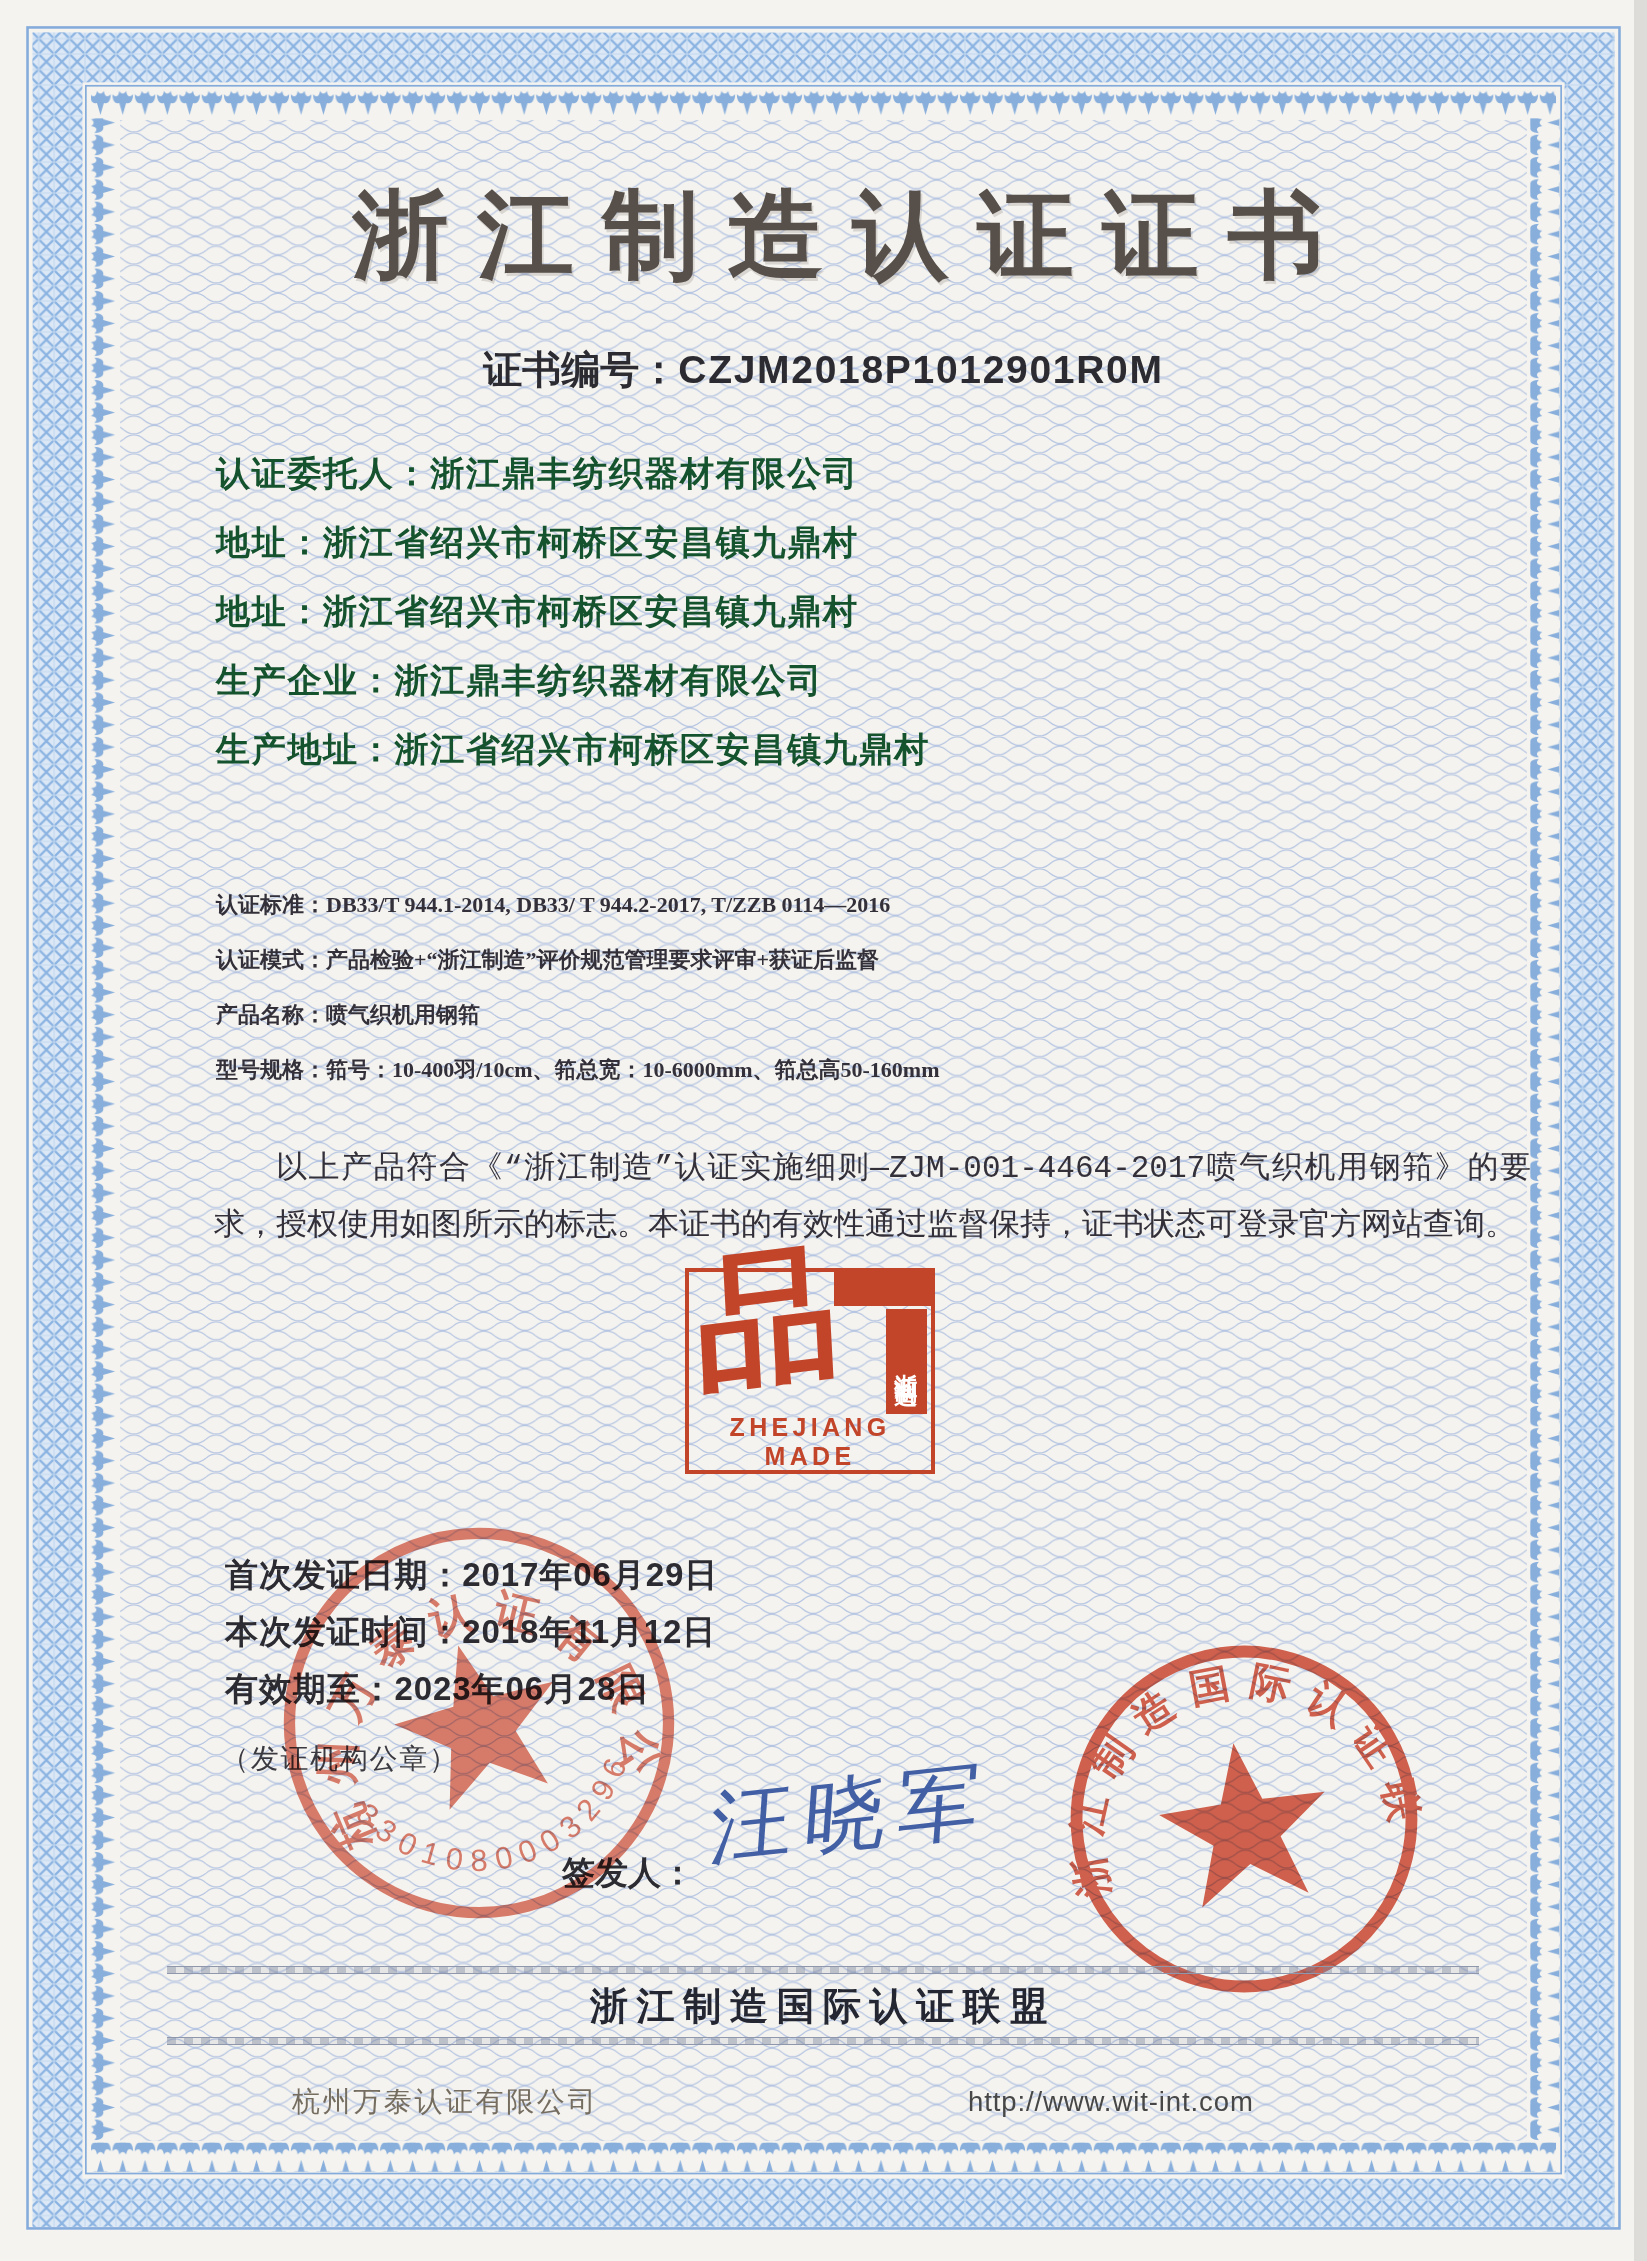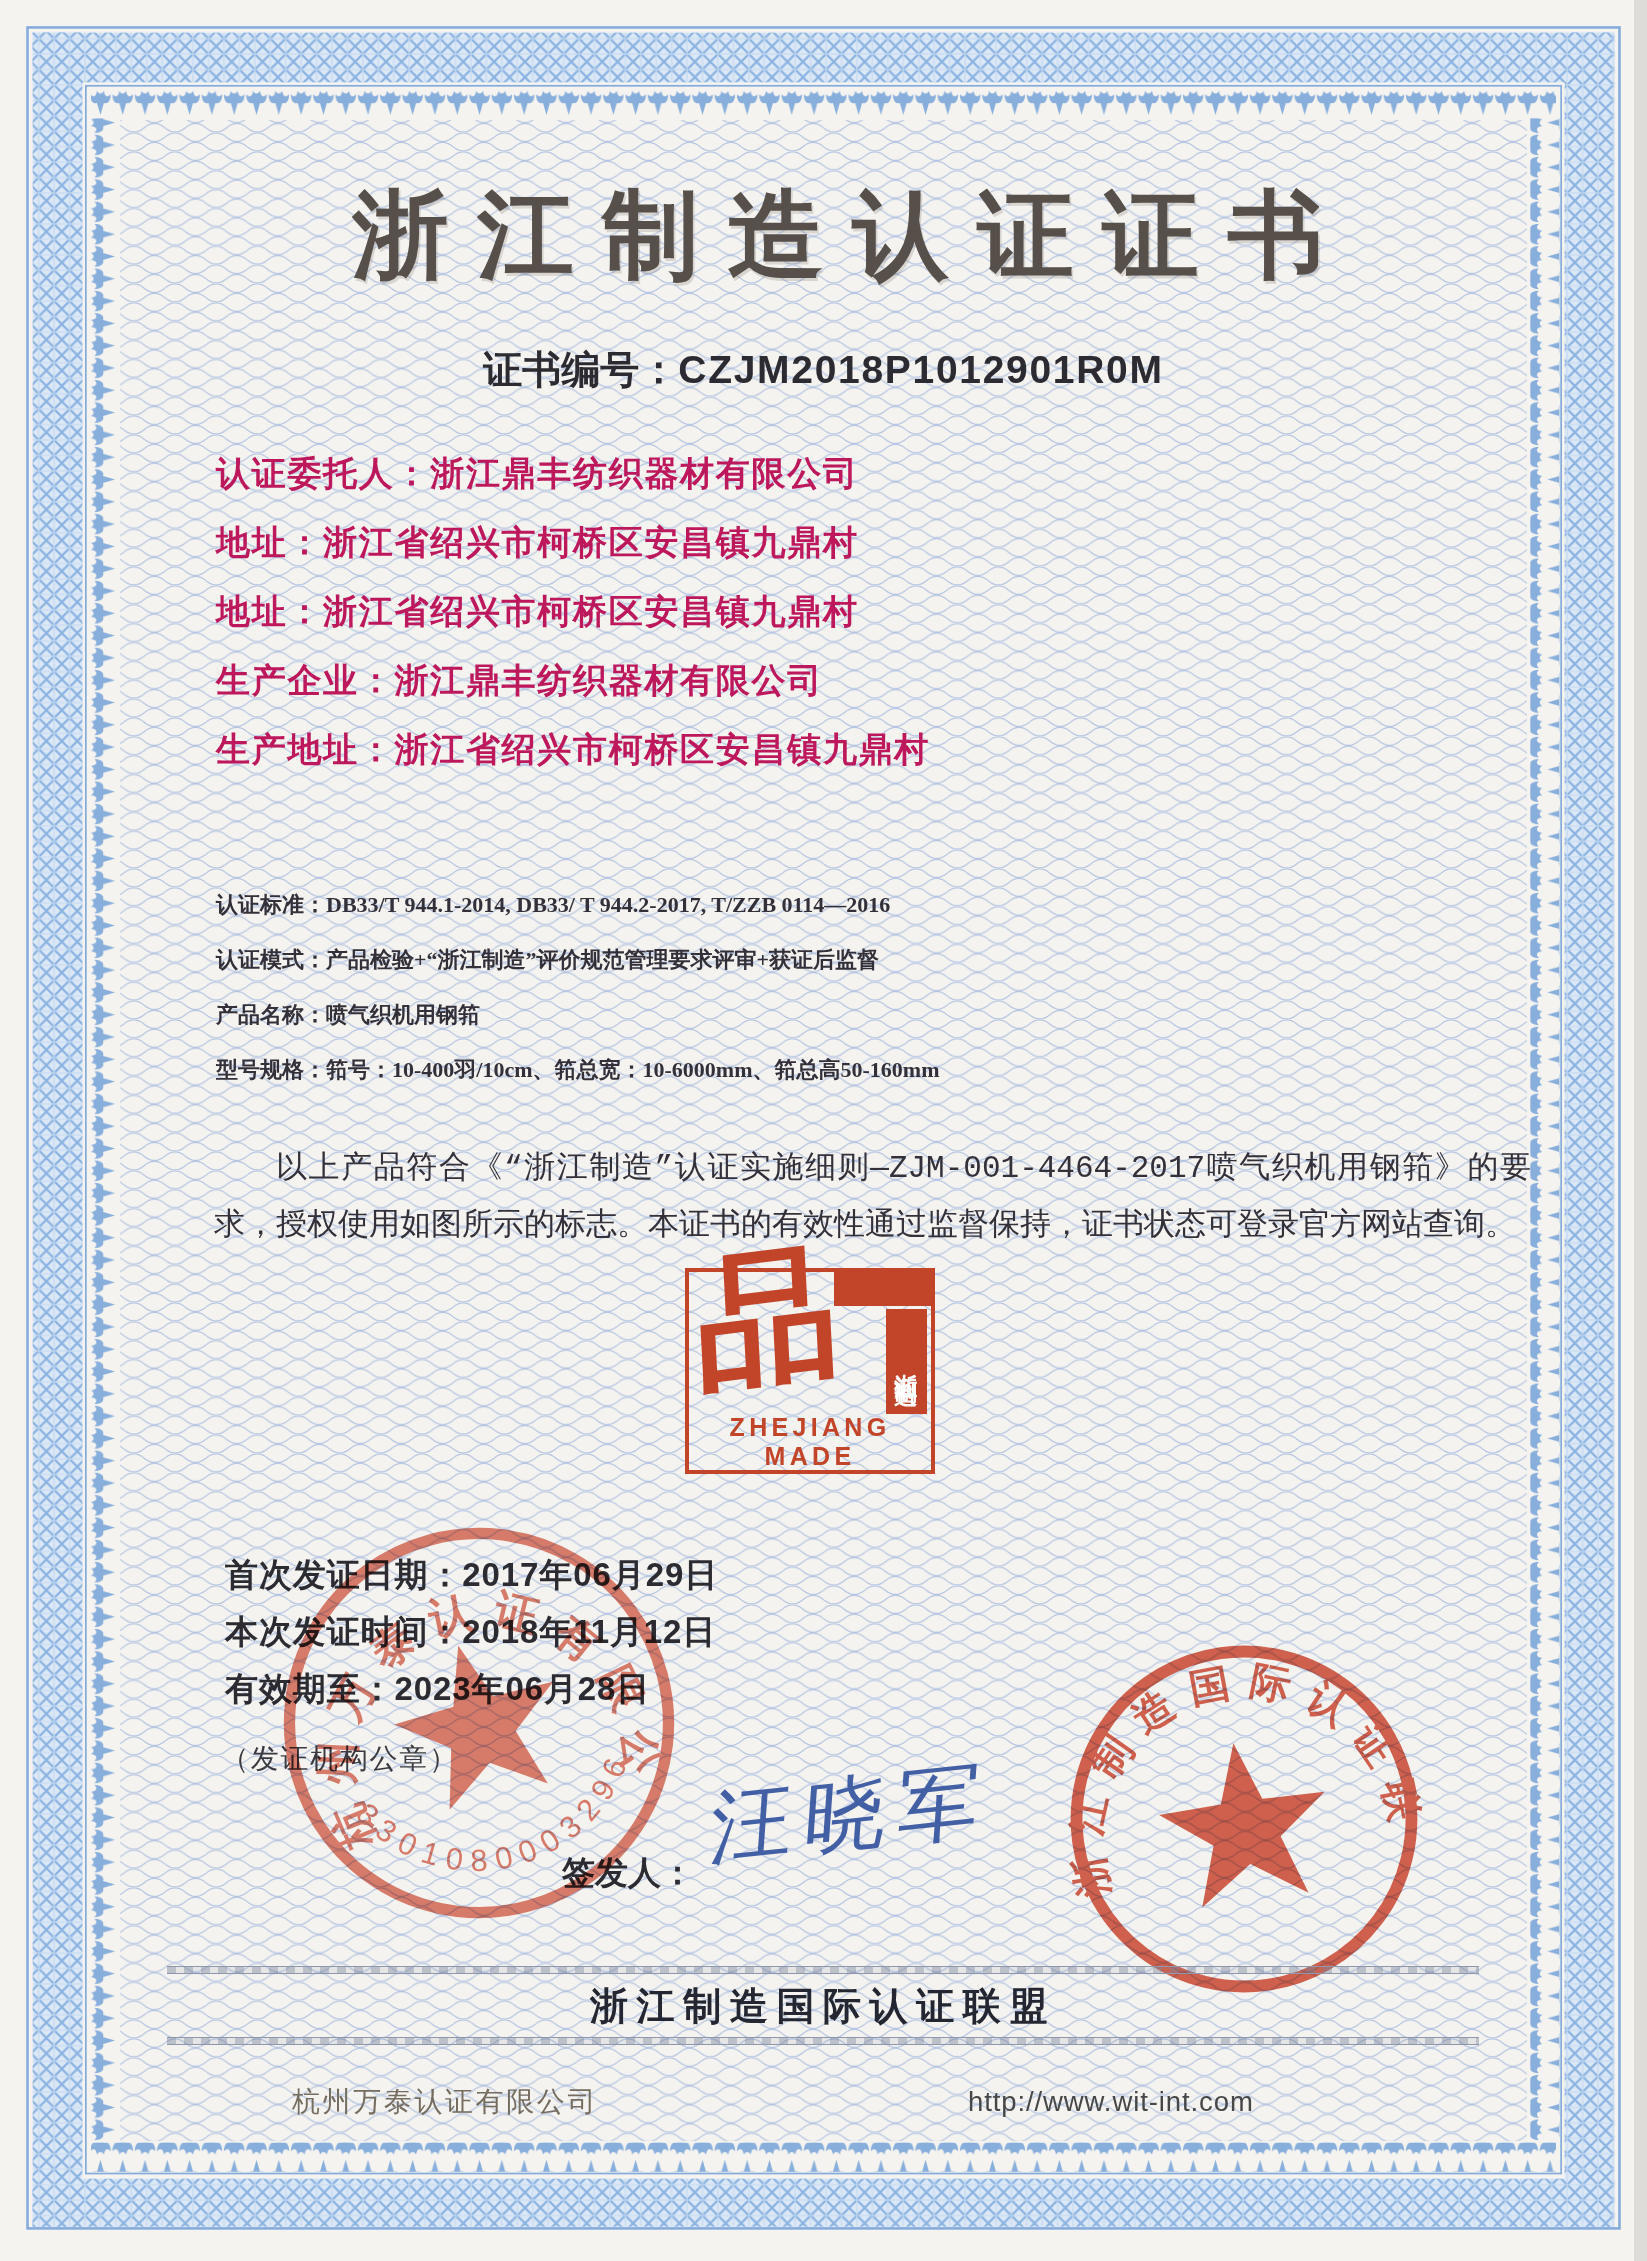--- a/index.html
+++ b/index.html
@@ -10,21 +10,21 @@
 
   .title{left:0;top:172px;width:1647px;text-align:center;
          font-family:"Liberation Serif",serif;font-weight:700;
          font-size:96px;letter-spacing:29px;padding-left:29px;color:#57504a;
          text-shadow:1.7px 2.6px 0 rgba(87,80,74,.18);}
 
   .certno{left:0;top:343px;width:1647px;text-align:center;font-size:39px;font-weight:700;color:#2b2b31;}
   .certno .num{letter-spacing:1.7px;}
 
   .fields{left:216px;top:451px;}
-  .fields .row{height:69px;font-size:34px;font-weight:700;color:#be185d;letter-spacing:1.7px;white-space:nowrap;}
+  .fields .row{height:69px;font-size:34px;font-weight:700;color:#14532d;letter-spacing:1.7px;white-space:nowrap;}
 
   .details{left:216px;top:890px;}
   .details .row{height:55px;font-size:22px;color:#33303a;white-space:nowrap;}
   .details .lbl{font-weight:700;}
   .details .val{font-family:"Liberation Serif",serif;font-weight:600;}
 
   .statement{left:206px;top:1132px;width:1317px;font-family:Liberation Mono, monospace;
              font-size:31px;line-height:57px;color:#33303a;text-indent:2em;text-align:justify;margin:8px;}
 
   .logo{left:685px;top:1268px;width:250px;height:206px;}

